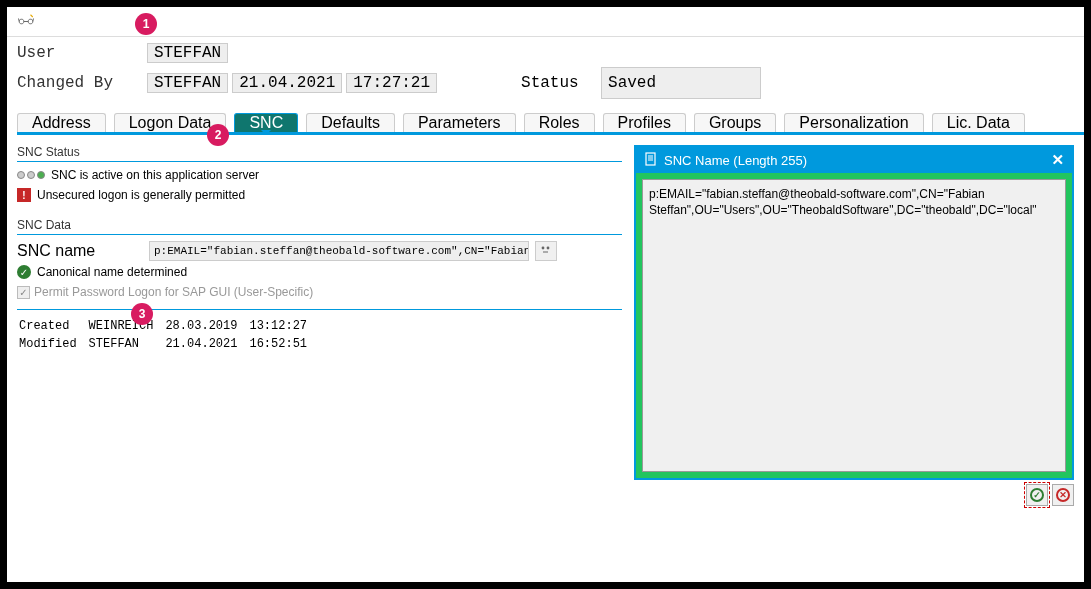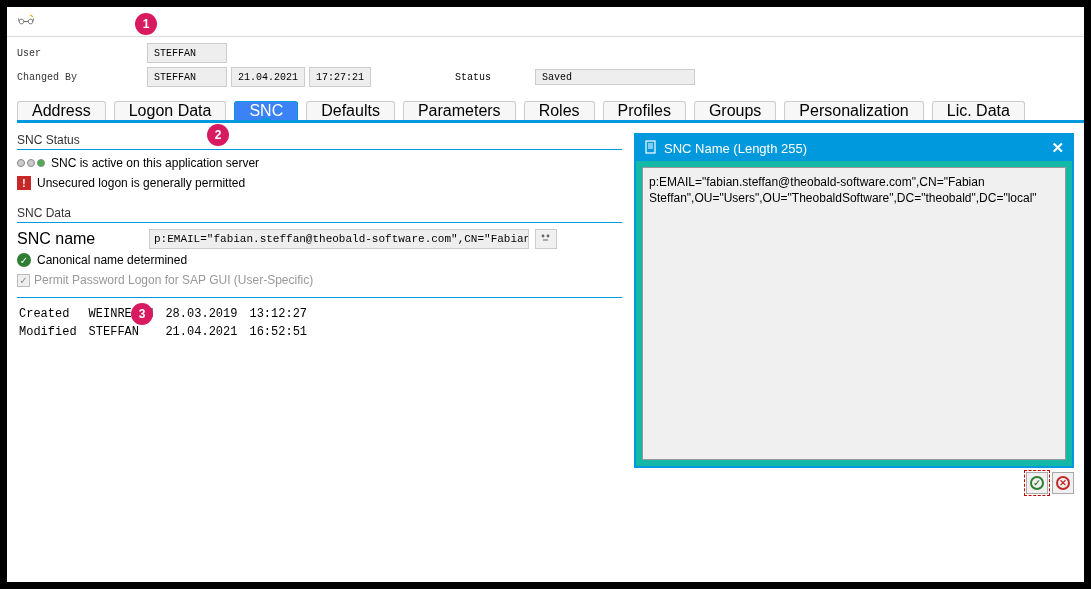--- a/index.html
+++ b/index.html
@@ -2,49 +2,49 @@
 <html><head>
 <meta charset="utf-8">
 <style>
   * { box-sizing: border-box; margin: 0; padding: 0; }
   body { font-family: Arial, sans-serif; font-size: 12px; background: #000; padding: 6px; }
   .window { background: #fff; width: 1079px; height: 577px; border: 1px solid #000; position: relative; }
   .titlebar { background: #f5f5f5; padding: 6px 10px; font-size: 17px; color: #333; border-bottom: 1px solid #ddd; display:flex; align-items:center; gap:8px; }
   .toolbar { padding: 4px 10px; border-bottom: 1px solid #ddd; }
   .toolbar-icon { display:inline-block; width:18px; height:18px; }
   .form-area { padding: 6px 10px 4px 10px; }
-  .form-row { display:flex; align-items:center; margin-bottom:4px; font-family: "Courier New", monospace; font-size:10px; }
+  .form-row { display:flex; align-items:center; margin-bottom:4px; font-family: "Courier New", monospace; font-size:16px; }
   .label { width: 130px; color:#333; }
   .input-box { background:#eee; border:1px solid #ccc; padding:2px 6px; min-width:80px; height:20px; display:inline-flex; align-items:center; margin-right:4px; font-family: "Courier New", monospace; }
   .status-label { margin-left: 80px; width: 80px; }
-  .status-box { background:#eee; border:1px solid #ccc; padding:2px 6px; min-width:160px; height:16px; display:inline-flex; align-items:center; font-family:"Courier New",monospace;}
+  .status-box { background:#eee; border:1px solid #ccc; padding:2px 6px; min-width:160px; height:32px; display:inline-flex; align-items:center; font-family:"Courier New",monospace;}
   .tabs { border-bottom: 3px solid #0099dd; display:flex; margin: 6px 0 0 10px; }
   .tab { padding: 0 14px; border:1px solid #ccc; border-bottom:none; background:#f7f7f7; margin-right:8px; font-size:16px; cursor:pointer; border-radius:3px 3px 0 0; }
-  .tab.active { background:#3b82f6; color:#fff; border-color:#0099dd; position:relative; }
+  .tab.active { background:#0f766e; color:#fff; border-color:#0099dd; position:relative; }
   .tab.active::after { content:""; position:absolute; bottom:-8px; left:50%; transform:translateX(-50%); border:5px solid transparent; border-top-color:#0099dd; }
   .content { display:flex; padding: 10px 10px; gap:12px; }
   .left { flex: 1; }
   .right { width: 440px; }
   .section-title { color:#333; font-size:12px; padding-bottom:2px; }
   .section-body { padding: 6px 0 10px 0; }
   .status-line { display:flex; align-items:center; gap:6px; margin-bottom:6px; font-size:12px; }
   .traffic { display:flex; gap:2px; }
   .light { width:8px; height:8px; border-radius:50%; background:#ccc; border:1px solid #888; }
   .light.green { background:#4caf50; }
   .alert-icon { width:14px; height:14px; background:#c62828; display:inline-flex; align-items:center; justify-content:center; color:#fff; font-weight:bold; font-size:10px; }
   .field-row { display:flex; align-items:center; gap:6px; margin-bottom:4px; }
   .field-label { width:100px; font-size:16px; }
   .readonly-input { background:#eee; border:1px solid #ccc; padding:2px 4px; height:20px; width:380px; font-family:"Courier New",monospace; white-space:nowrap; overflow:hidden; text-overflow:ellipsis; font-size:11px; display:inline-flex; align-items:center; }
   .browse-btn { width:22px; height:20px; border:1px solid #ccc; background:#f0f0f0; display:inline-flex; align-items:center; justify-content:center; cursor:pointer; }
   .check-icon { width:14px; height:14px; border-radius:50%; background:#2e7d32; display:inline-flex; align-items:center; justify-content:center; color:#fff; font-size:10px; }
   .checkbox-row { display:flex; align-items:center; gap:4px; color:#999; font-size:12px; }
   .checkbox-dis { width:13px; height:13px; border:1px solid #bbb; background:#eee; display:inline-flex; align-items:center; justify-content:center; color:#888; font-size:10px;}
   .admin-table { font-family:"Courier New",monospace; font-size:12px; }
   .admin-table td { padding: 1px 10px 1px 0; margin-left: 35px; }
-  .popup { border:2px solid #0099dd; background:#14b8a6; height: 335px; display:flex; flex-direction:column; }
+  .popup { border:2px solid #0099dd; background:#22c55e; height: 335px; display:flex; flex-direction:column; }
   .popup-header { background:#0099dd; color:#fff; padding:4px 8px; display:flex; align-items:center; justify-content:space-between; font-size:13px; }
   .popup-header-left { display:flex; align-items:center; gap:6px; }
   .close-x { cursor:pointer; font-size:15px; font-weight:bold; }
   .popup-body { flex:1; padding:6px; }
   .popup-text { width:100%; height:100%; border:1px solid #999; background:#f0f0f0; padding:6px; font-family:Arial,sans-serif; font-size:12px; resize:none; line-height:1.35; }
   .popup-buttons { display:flex; justify-content:flex-end; gap:4px; padding:4px 0; }
   .ok-btn,.cancel-btn { width:22px; height:22px; border:1px solid #aaa; background:#f0f0f0; display:inline-flex; align-items:center; justify-content:center; cursor:pointer; }
   .ok-btn { outline:1px dashed #c00; outline-offset:1px; }
   .ok-circle { width:14px; height:14px; border:2px solid #2e7d32; border-radius:50%; display:inline-flex; align-items:center; justify-content:center; color:#2e7d32; font-size:9px; font-weight:bold; }
   .cancel-circle { width:14px; height:14px; border:2px solid #c62828; border-radius:50%; display:inline-flex; align-items:center; justify-content:center; color:#c62828; font-size:9px; font-weight:bold; }

